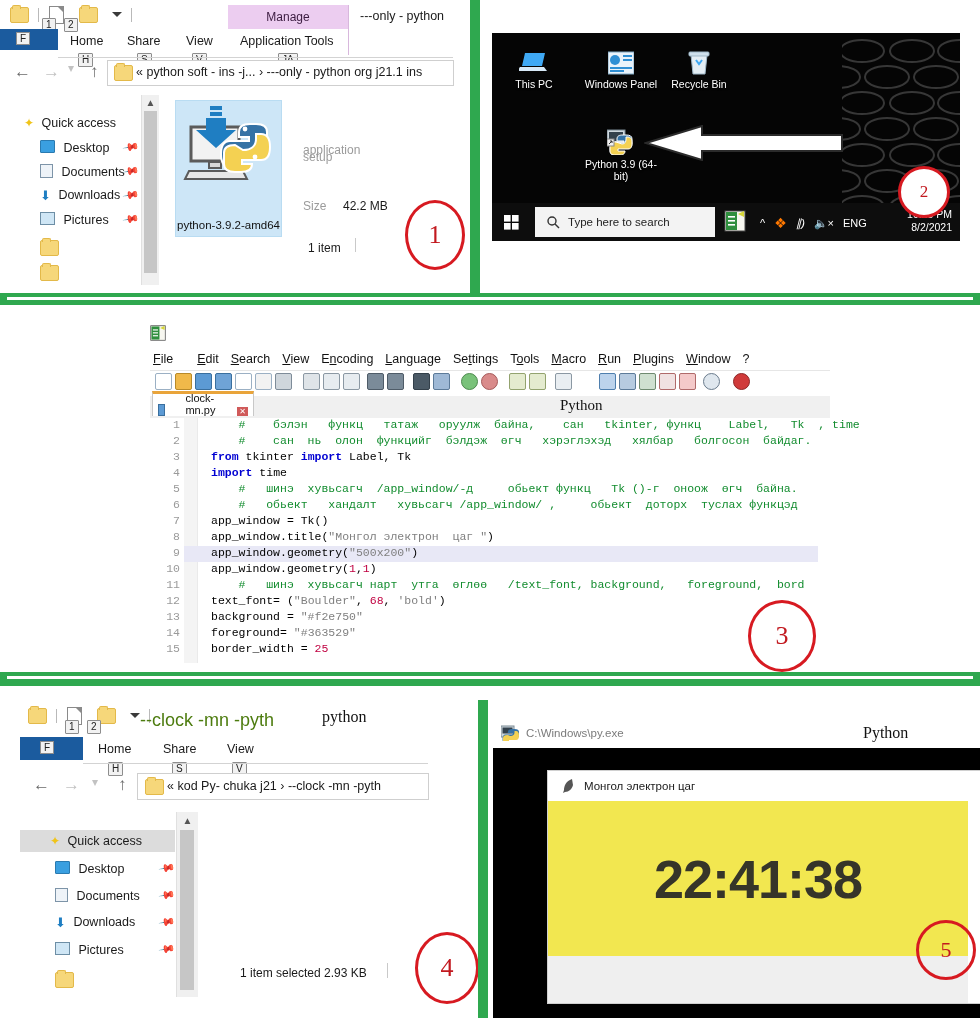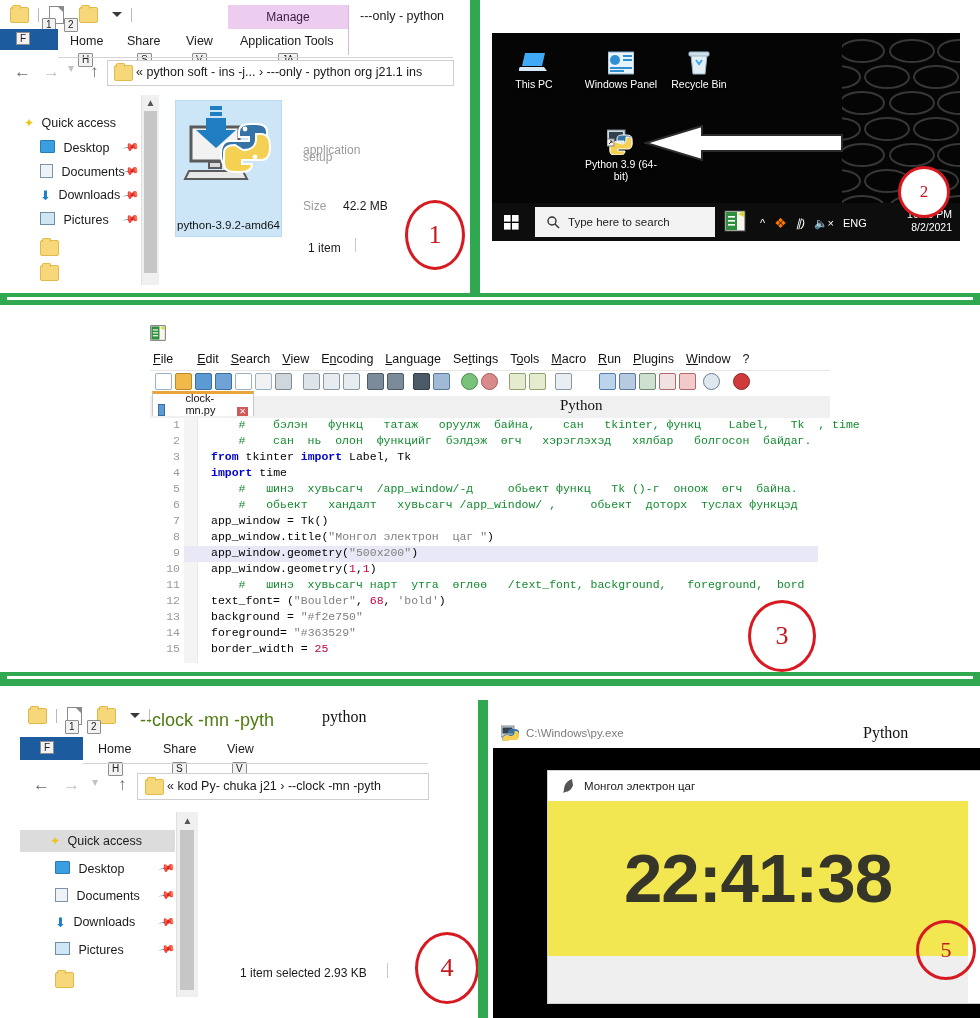--- a/index.html
+++ b/index.html
@@ -92,21 +92,21 @@
 
   
   .console{position:absolute;background:#000;}
   .console-bar{position:absolute;left:0;top:0;right:0;background:#fff;display:flex;align-items:center;}
   .console-path{font-size:11.5px;color:#7b7b7b;}
   .tkwin{position:absolute;background:#fff;box-shadow:0 0 0 1px #d0d0d0;}
   .tkbar{position:absolute;left:0;top:0;right:0;background:#fff;display:flex;align-items:center;}
   .tktitle{font-size:11.5px;color:#1a1a1a;}
   .tkmin{position:absolute;right:14px;top:10px;width:13px;height:1px;background:#222;}
   .tkface{position:absolute;background:#f2e750;display:flex;align-items:center;justify-content:center;}
-  .tktime{font-size:69px;font-weight:bold;color:#363529;letter-spacing:-1px;font-family:"Liberation Sans", sans-serif;}
+  .tktime{font-size:54px;font-weight:bold;color:#363529;letter-spacing:-1px;font-family:"Liberation Sans", sans-serif;}
   .tkfoot{position:absolute;background:#efefef;}
 </style>
 </head>
 <body>
 
 <div class="exp" style="left:0;top:0;width:470px;height:293px;">
 
   <div class="abs" style="left:10px;top:5px;">
     <span class="folder-ico"></span>
     <span class="qat-sep"></span>

